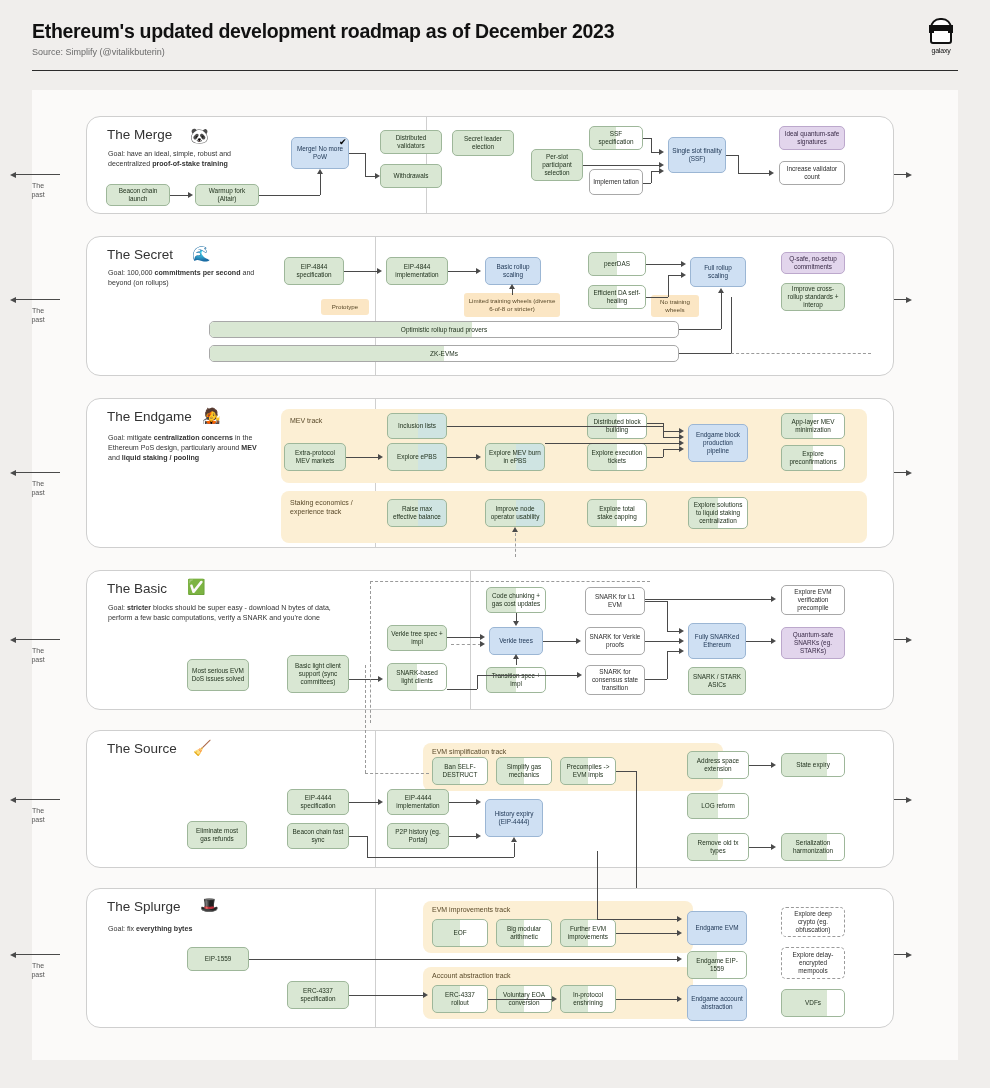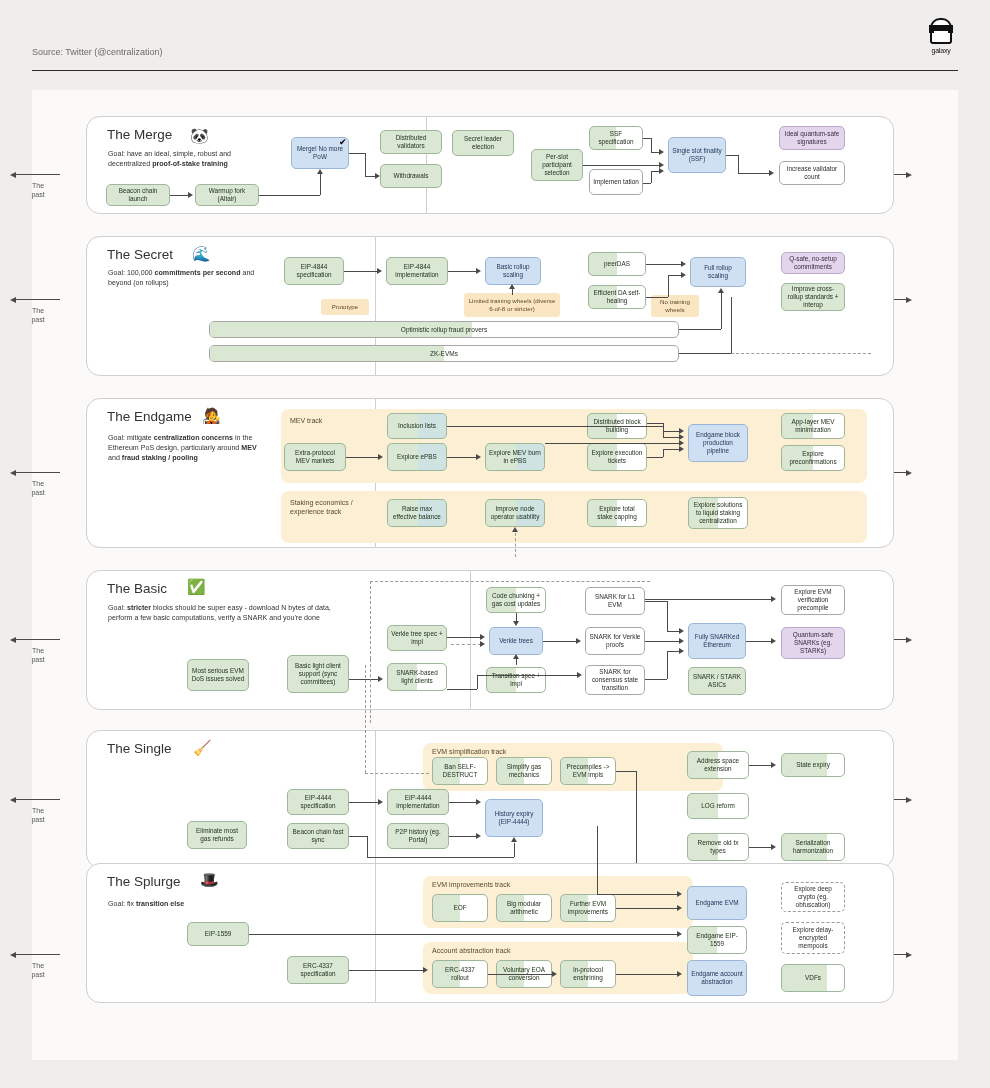--- a/index.html
+++ b/index.html
@@ -153,21 +153,22 @@
   .timemark .tlabel { font-size: 7px; color: #555; line-height: 1.25; margin-top: 2px; }
 
   .check { font-size: 9px; }
 </style>
 </head>
 <body>
 
 <div class="page">
 
   <div class="header">
-    <div class="subtitle">Source: Twitter (@centralization)</div>
+    <div class="title">Ethereum's updated development roadmap as of December 2023</div>
+    <div class="subtitle">Source: Simplify (@vitalikbuterin)</div>
     <div class="logo">
       <div class="logo-mark"></div>
       <div class="logo-text">galaxy</div>
     </div>
     <div class="hrule"></div>
   </div>
 
   <div class="canvas">
 
     <div class="timemark past" style="left:-22px; top:80px;">
@@ -353,21 +354,21 @@
       <div class="ln v" style="left:634px; top:56px; height:36px;"></div>
       <div class="ln v" style="left:644px; top:60px; height:56px;"></div>
       <div class="arrow up" style="left:631px; top:51px;"></div>
       <div class="dln h" style="left:644px; top:116px; width:140px;"></div>
     </div>
 
     <div class="section" style="top:308px; height:150px;">
       <div class="sec-divider" style="left:288px;"></div>
       <div class="sec-title">The Endgame</div>
       <div class="sec-emoji" style="left:115px; top:9px;">🧑‍🎤</div>
-      <div class="sec-goal" style="top:35px; width:160px;">Goal: mitigate <b>centralization concerns</b> in the Ethereum PoS design, particularly around <b>MEV</b> and <b>fraud staking / pooling</b></div>
+      <div class="sec-goal" style="top:35px; width:160px;">Goal: mitigate <b>centralization concerns</b> in the Ethereum PoS design, particularly around <b>MEV</b> and <b>liquid staking / pooling</b></div>
 
       <div class="track" style="left:194px; top:10px; width:586px; height:74px;"></div>
       <div class="track" style="left:194px; top:92px; width:586px; height:52px;"></div>
       <div class="track-label" style="left:203px; top:17px;">MEV track</div>
       <div class="track-label" style="left:203px; top:99px; width:80px;">Staking economics /<br>experience track</div>
 
       <div class="node green" style="left:197px; top:44px; width:62px; height:28px;">Extra-protocol MEV markets</div>
       <div class="node teal-half" style="left:300px; top:14px; width:60px; height:26px;">Inclusion lists</div>
       <div class="node teal-half" style="left:300px; top:44px; width:60px; height:28px;">Explore ePBS</div>
       <div class="node teal-half" style="left:398px; top:44px; width:60px; height:28px;">Explore MEV burn in ePBS</div>
@@ -455,21 +456,21 @@
       <div class="ln v" style="left:390px; top:104px; height:14px;"></div>
       <div class="ln h" style="left:390px; top:104px; width:100px;"></div>
       <div class="arrow" style="left:490px; top:101px;"></div>
       <div class="dln v" style="left:283px; top:88px; height:64px;"></div>
       <div class="dln h" style="left:283px; top:10px; width:280px;"></div>
       <div class="dln v" style="left:283px; top:10px; height:78px;"></div>
     </div>
 
     <div class="section" style="top:640px; height:138px;">
       <div class="sec-divider" style="left:288px;"></div>
-      <div class="sec-title">The Single</div>
+      <div class="sec-title">The Source</div>
       <div class="sec-emoji" style="left:106px; top:9px;">🧹</div>
 
       <div class="track" style="left:336px; top:12px; width:300px; height:48px;"></div>
       <div class="track-label" style="left:345px; top:16px;">EVM simplification track</div>
 
       <div class="node green" style="left:100px; top:90px; width:60px; height:28px;">Eliminate most gas refunds</div>
       <div class="node green" style="left:200px; top:58px; width:62px; height:26px;">EIP-4444 specification</div>
       <div class="node green" style="left:200px; top:92px; width:62px; height:26px;">Beacon chain fast sync</div>
       <div class="node green" style="left:300px; top:58px; width:62px; height:26px;">EIP-4444 implementation</div>
       <div class="node green" style="left:300px; top:92px; width:62px; height:26px;">P2P history (eg. Portal)</div>
@@ -497,25 +498,25 @@
       <div class="ln h" style="left:662px; top:34px; width:22px;"></div>
       <div class="arrow" style="left:684px; top:31px;"></div>
       <div class="ln h" style="left:662px; top:116px; width:22px;"></div>
       <div class="arrow" style="left:684px; top:113px;"></div>
       <div class="dln h" style="left:278px; top:42px; width:64px;"></div>
       <div class="dln v" style="left:278px; top:-66px; height:108px;"></div>
       <div class="ln h" style="left:529px; top:40px; width:20px;"></div>
       <div class="ln v" style="left:549px; top:40px; height:120px;"></div>
     </div>
 
-    <div class="section" style="top:773px; height:140px;">
+    <div class="section" style="top:798px; height:140px;">
       <div class="sec-divider" style="left:288px;"></div>
       <div class="sec-title">The Splurge</div>
       <div class="sec-emoji" style="left:113px; top:8px;">🎩</div>
-      <div class="sec-goal" style="top:36px; width:210px;">Goal: fix <b>transition else</b></div>
+      <div class="sec-goal" style="top:36px; width:210px;">Goal: fix <b>everything bytes</b></div>
 
       <div class="track" style="left:336px; top:12px; width:270px; height:52px;"></div>
       <div class="track" style="left:336px; top:78px; width:270px; height:52px;"></div>
       <div class="track-label" style="left:345px; top:16px;">EVM improvements track</div>
       <div class="track-label" style="left:345px; top:82px;">Account abstraction track</div>
 
       <div class="node green" style="left:100px; top:58px; width:62px; height:24px;">EIP-1559</div>
       <div class="node green" style="left:200px; top:92px; width:62px; height:28px;">ERC-4337 specification</div>
       <div class="node green-half" style="left:345px; top:30px; width:56px; height:28px;">EOF</div>
       <div class="node green-half" style="left:409px; top:30px; width:56px; height:28px;">Big modular arithmetic</div>

